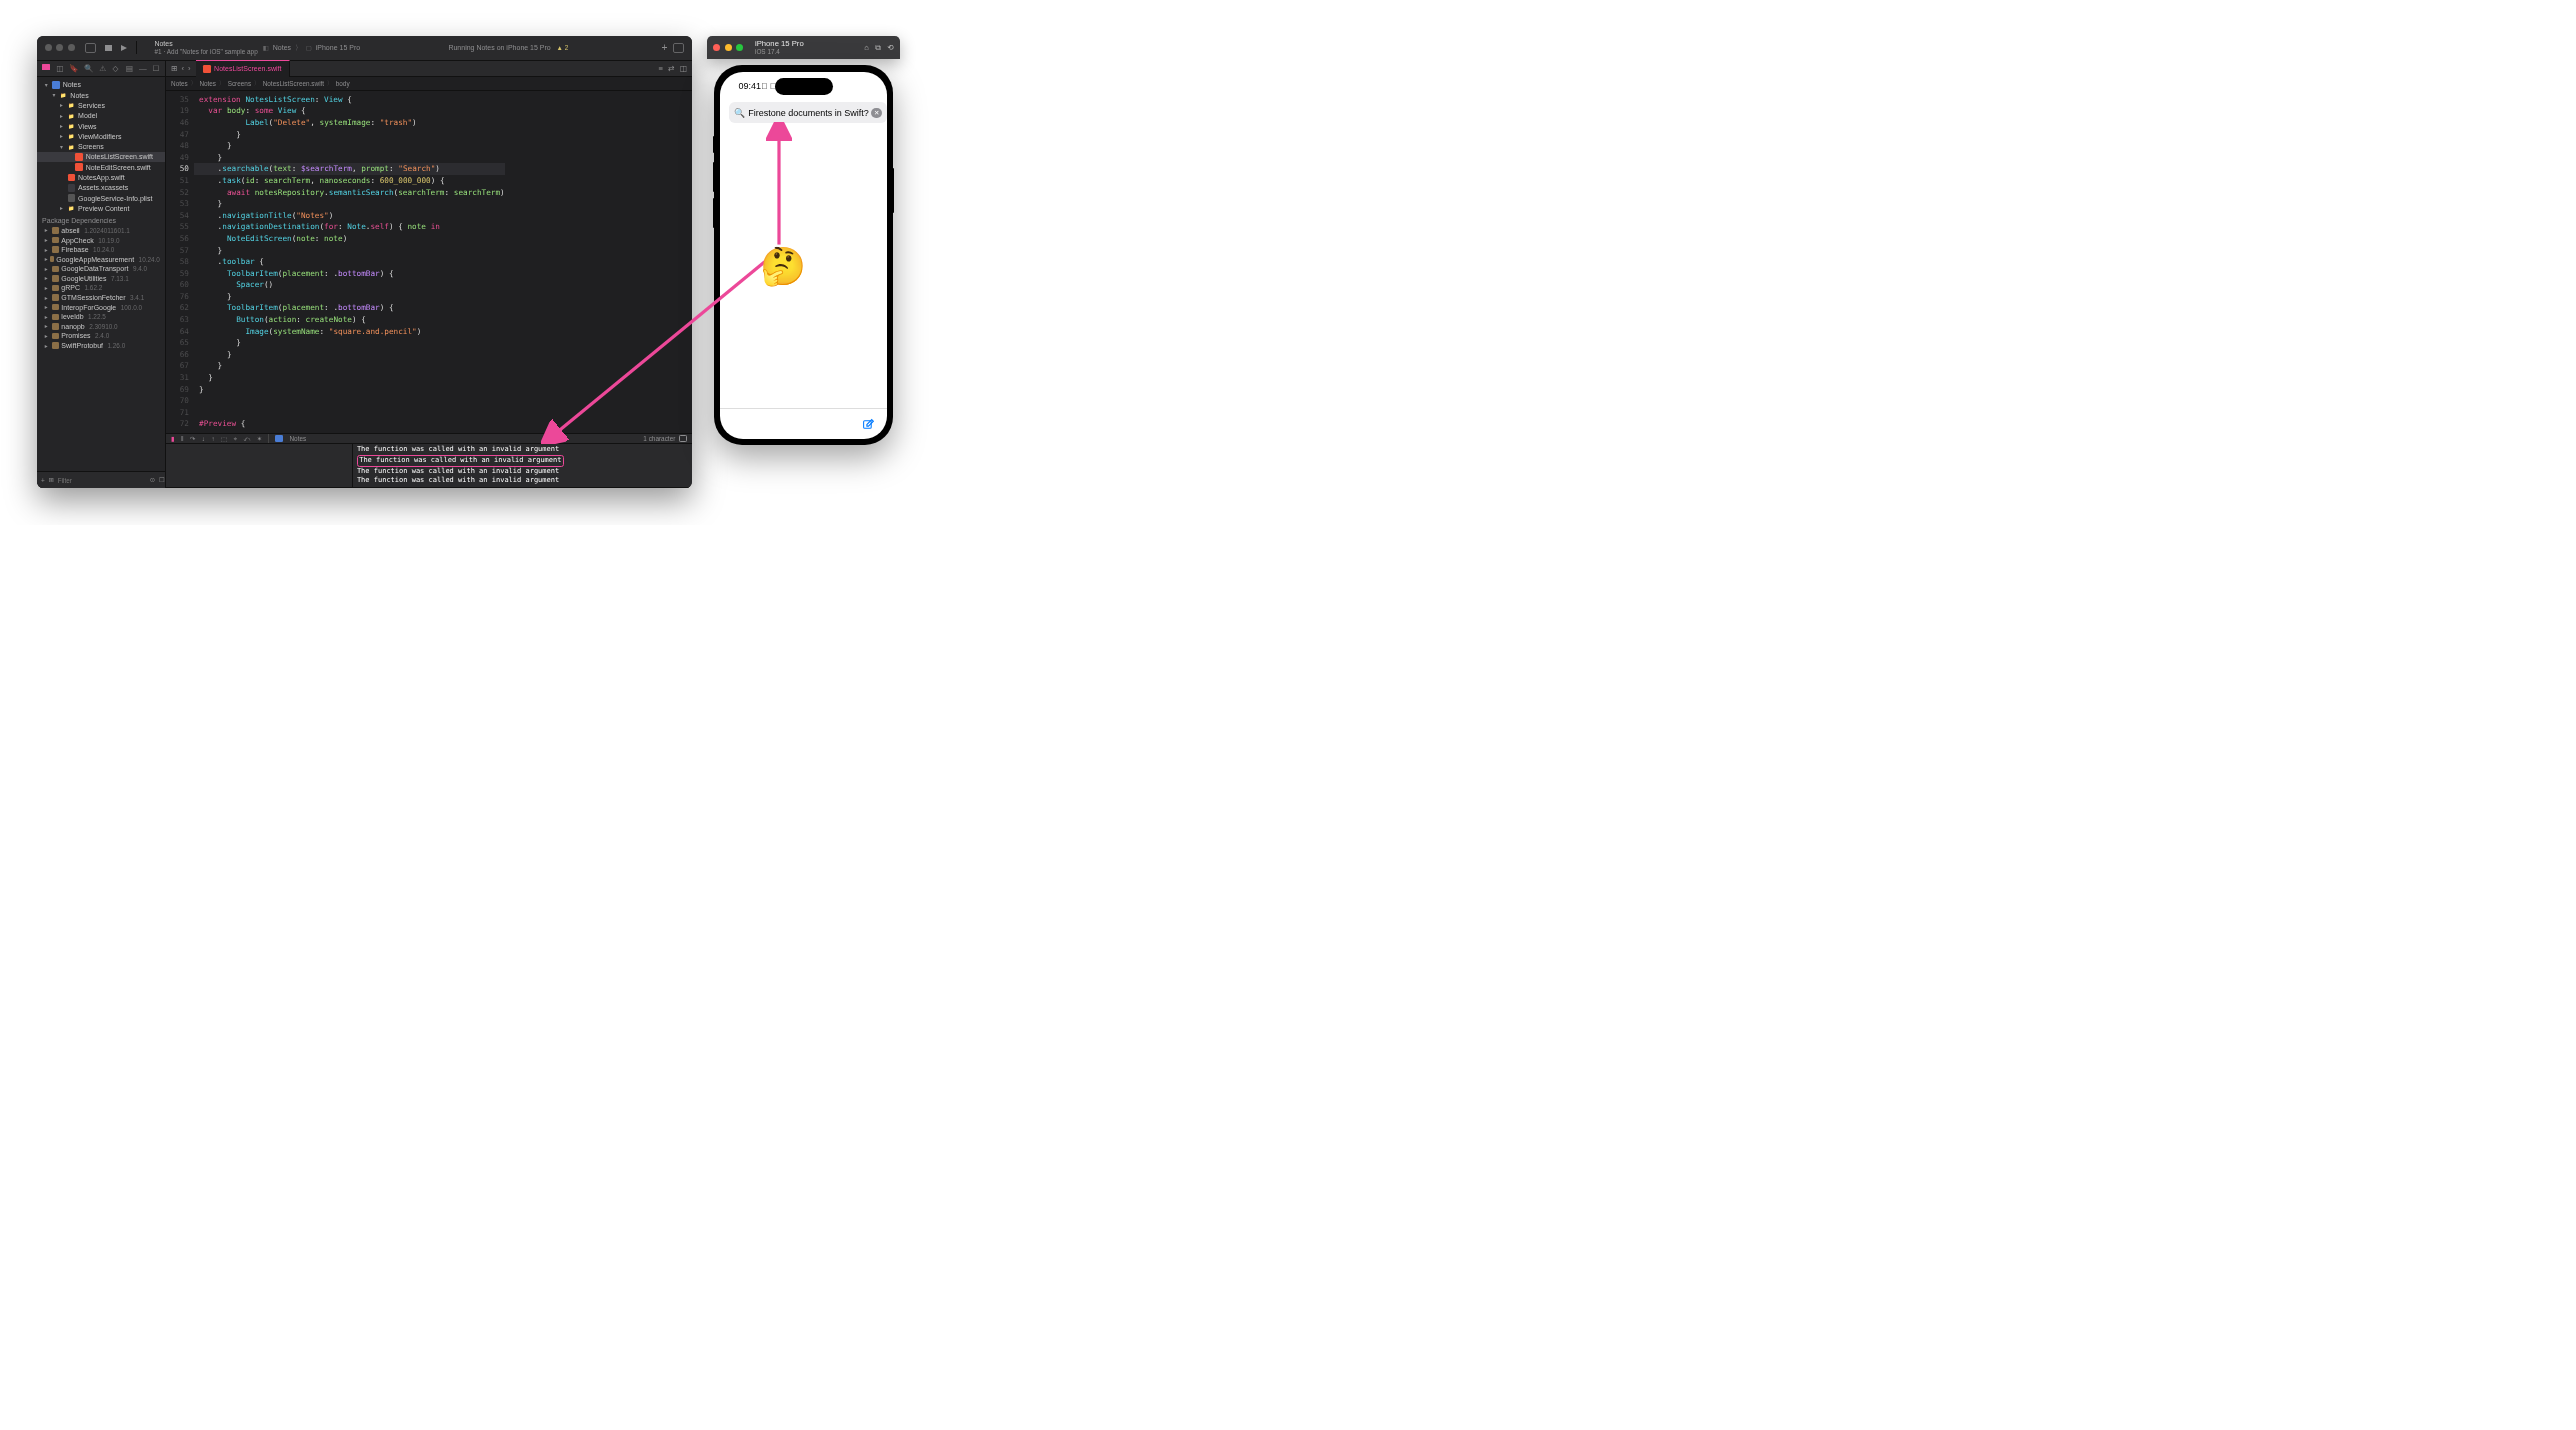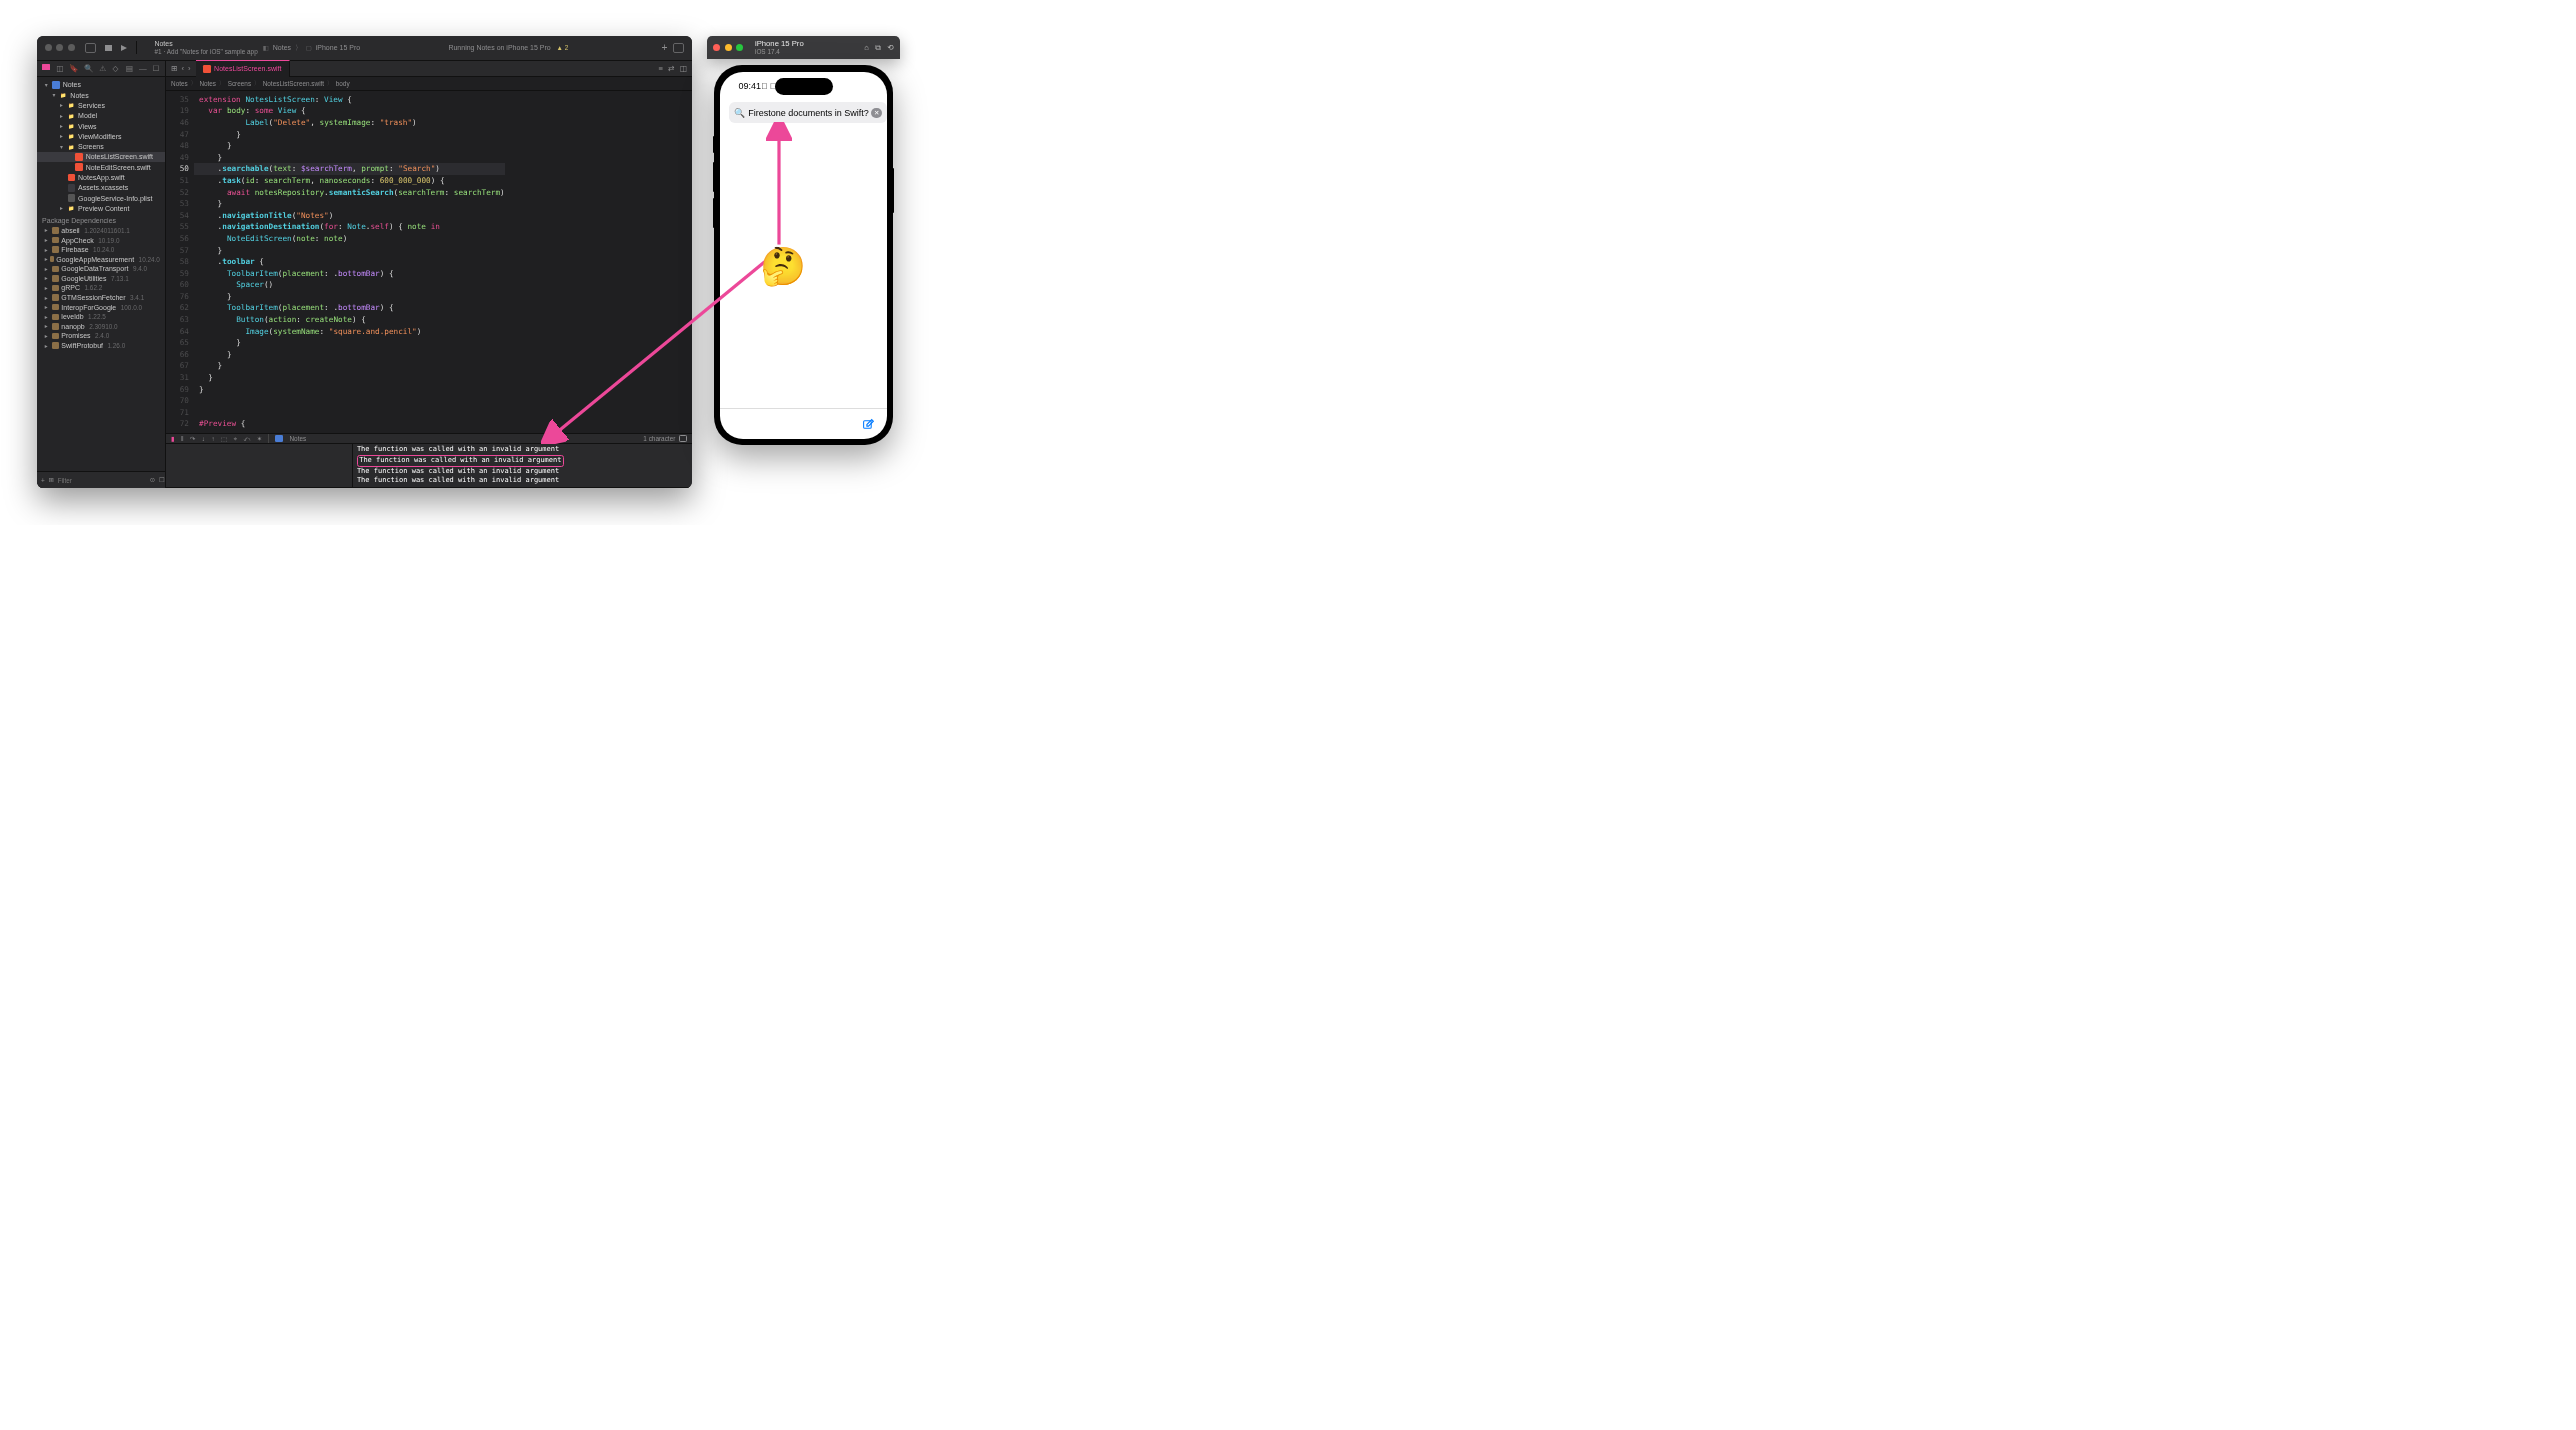--- a/index.html
+++ b/index.html
@@ -93,21 +93,21 @@
   .breadcrumb{height:14px;display:flex;align-items:center;gap:2.6px;padding:0 5.1px;font-size:6.4px;color:var(--text-dim);background:var(--bg);border-bottom:0.6px solid #111;}
   .breadcrumb .sep{opacity:.5;}
 
   .code{flex:1;display:flex;overflow:auto;background:var(--bg);font-family:"SF Mono",Menlo,monospace;font-size:7.7px;line-height:11.6px;}
   .gutter{width:28px;text-align:right;padding:2.6px 5.1px 2.6px 0;color:var(--gutter);background:var(--bg);user-select:none;}
   .gutter .ln{height:11.6px;}
   .gutter .ln.hl{color:#ccc;}
   .code-body{padding:2.6px 0;white-space:pre;}
   .k{color:var(--pink);} 
   .t{color:var(--cyan);} 
-  .fn{color:var(--cyan);font-weight:bold;}
+  .fn{color:var(--cyan);}
   .s{color:var(--orange);} 
   .n{color:var(--yellow);}
   .id{color:var(--green);}
   .en{color:var(--purple);margin-top:40px;}
   .pl{color:#ddd;}
   .hl-line{background:#2c2c30;}
 
   
   .debug{height:55px;border-top:0.6px solid #111;display:flex;flex-direction:column;background:var(--bg-light);}
   .dbg-toolbar{height:15.4px;display:flex;align-items:center;gap:6.4px;padding:0 5.1px;color:var(--text-dim);font-size:6.4px;border-bottom:0.6px solid #111;}

